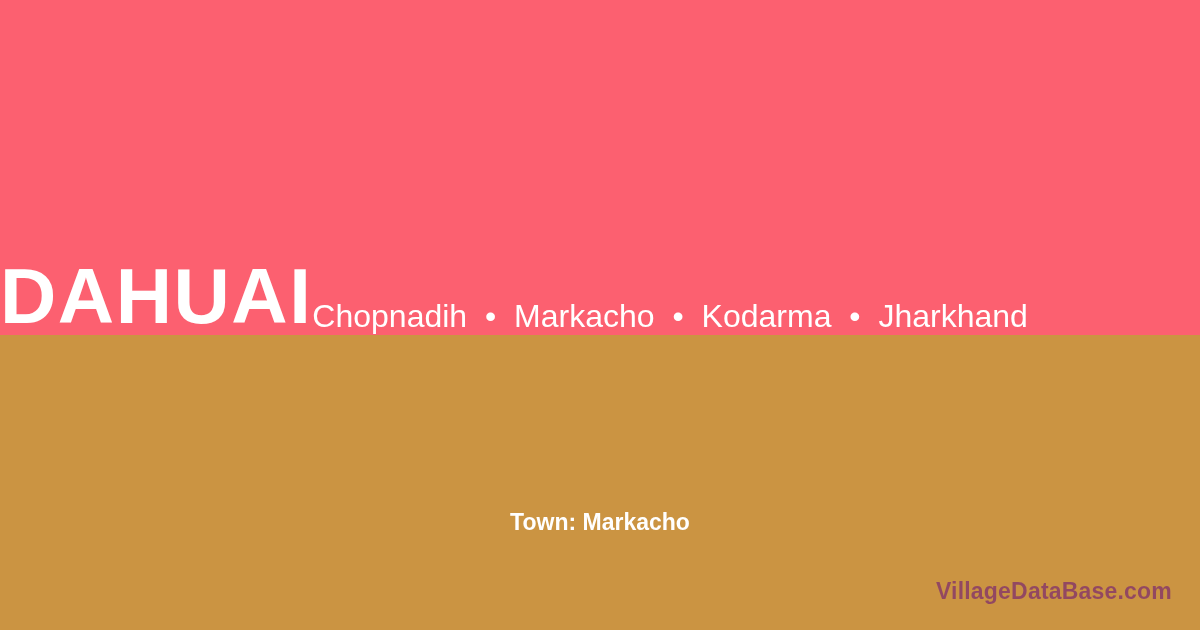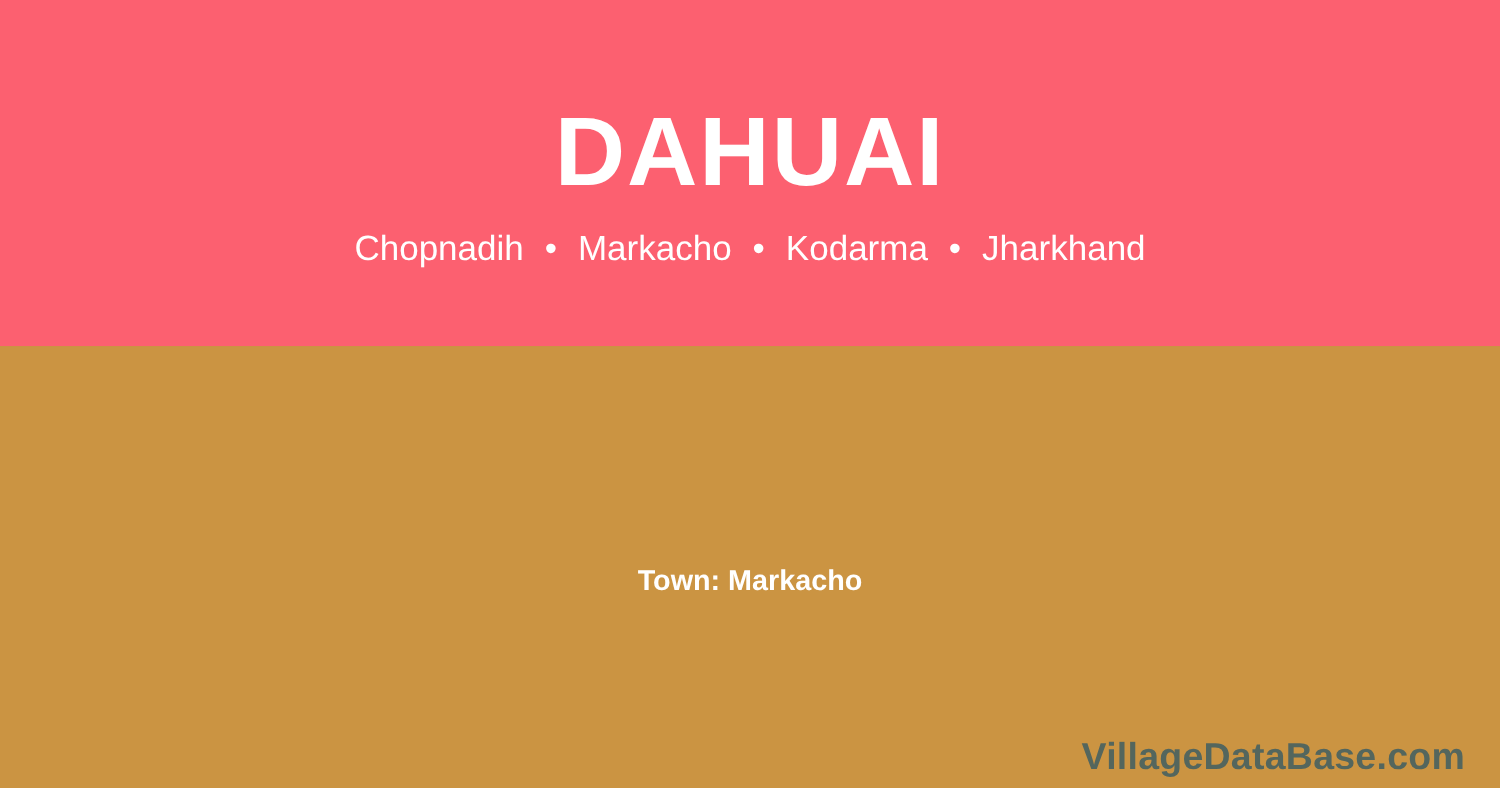--- a/index.html
+++ b/index.html
@@ -16,44 +16,44 @@
   .card {
     position: relative;
     width: 1200px;
     height: 630px;
     display: flex;
     flex-direction: column;
   }
   .header-band {
     position: relative;
     width: 100%;
-    height: 277px;
+    height: 335px;
     background: #fc6070;
     display: flex;
-    flex-direction: column;
-    align-items: center;
+    flex-direction: row;
+    align-items: flex-end;
     justify-content: flex-start;
     box-sizing: border-box;
     padding-top: 82px;
   }
   .village-title {
     margin: 0;
     color: #ffffff;
     font-size: 78px;
     font-weight: 700;
     line-height: 1.0;
     letter-spacing: 1.5px;
     text-align: center;
     white-space: nowrap;
   }
   .breadcrumb {
     margin: 0;
     margin-top: 22px;
     color: #ffffff;
-    font-size: 28px;
+    font-size: 32px;
     font-weight: 400;
     line-height: 1.2;
     text-align: center;
     white-space: nowrap;
   }
   .breadcrumb .sep {
     display: inline-block;
     padding: 0 9px;
     color: #ffffff;
   }
@@ -71,24 +71,24 @@
     text-align: center;
     color: #ffffff;
     font-size: 23px;
     font-weight: 700;
     line-height: 1.2;
     white-space: nowrap;
   }
   .watermark {
     position: absolute;
     right: 28px;
-    bottom: 6px;
-    color: #0c4a6e;
+    bottom: 24px;
+    color: #701a75;
     opacity: 0.62;
-    font-size: 30px;
+    font-size: 23px;
     font-weight: 700;
     letter-spacing: 0.2px;
     line-height: 1.2;
     white-space: nowrap;
   }
 </style>
 </head>
 <body>
 
 <div class="card">

